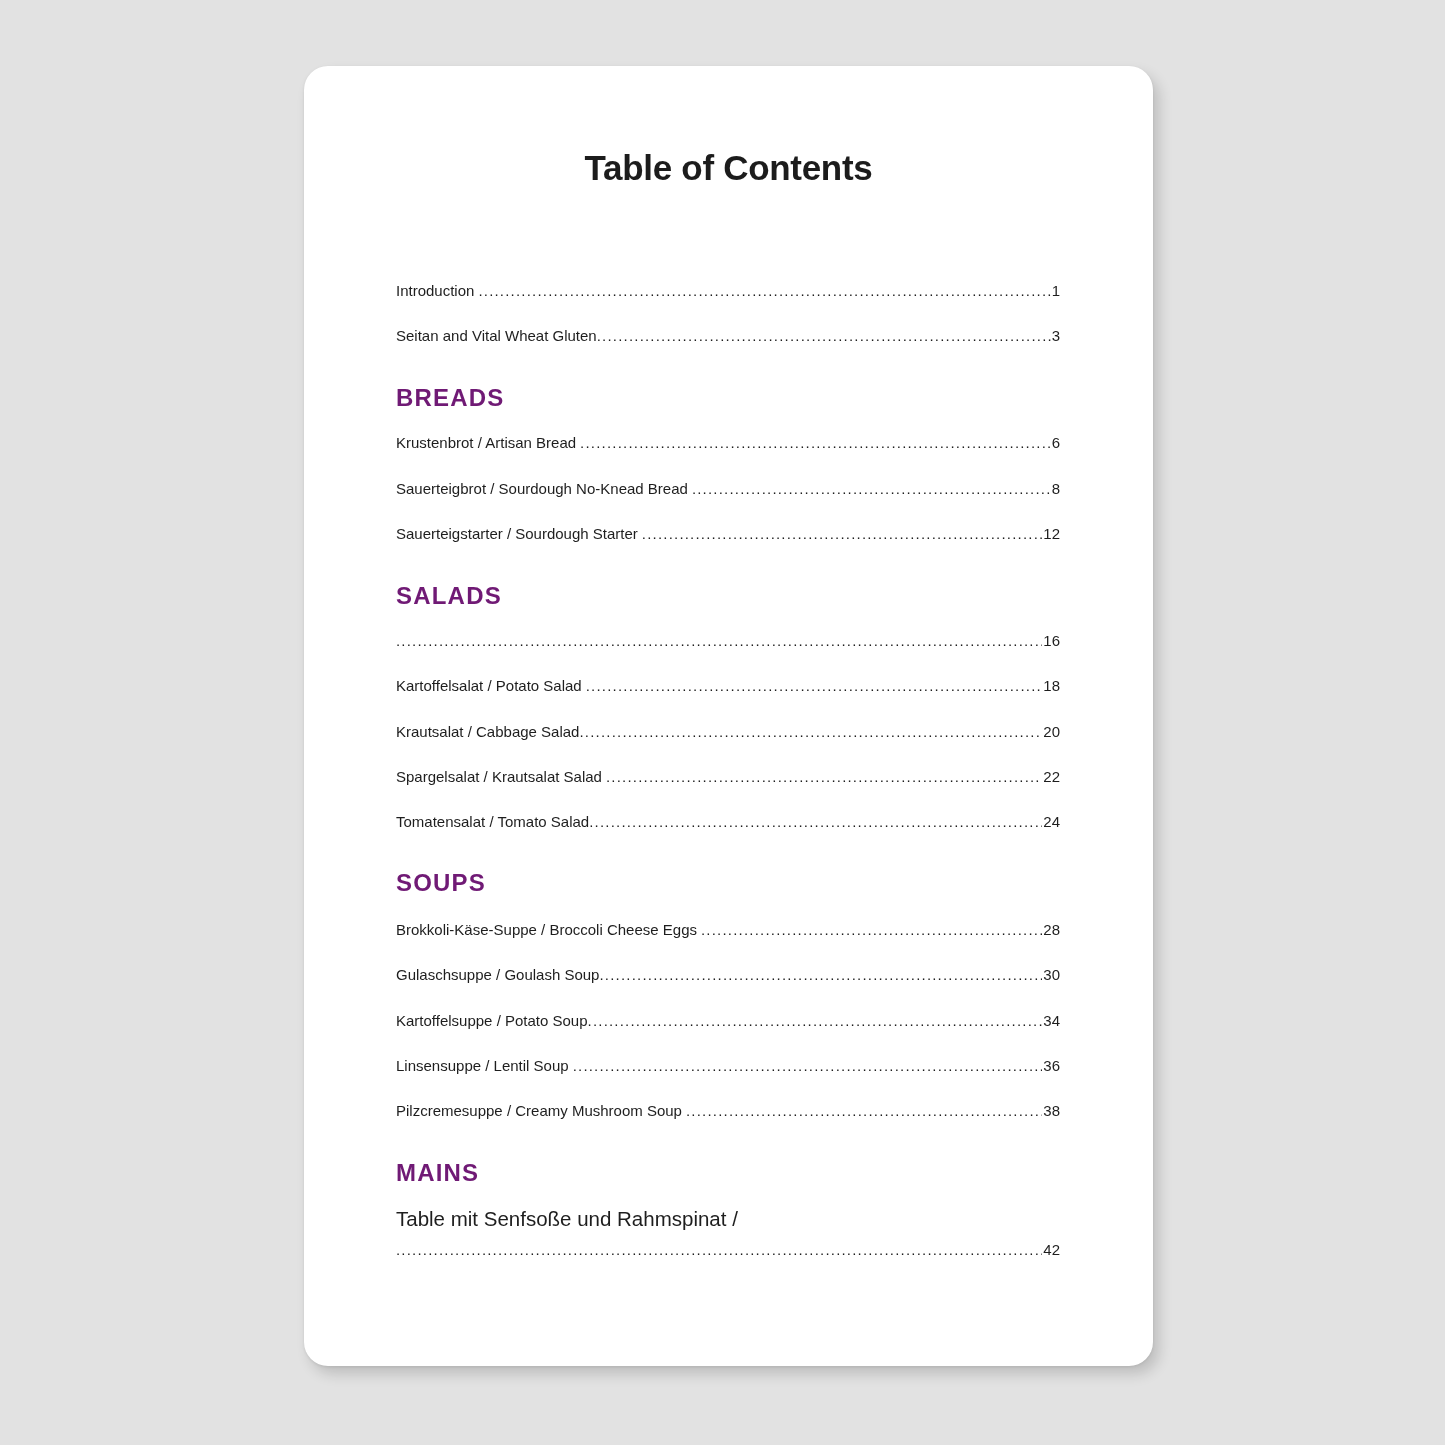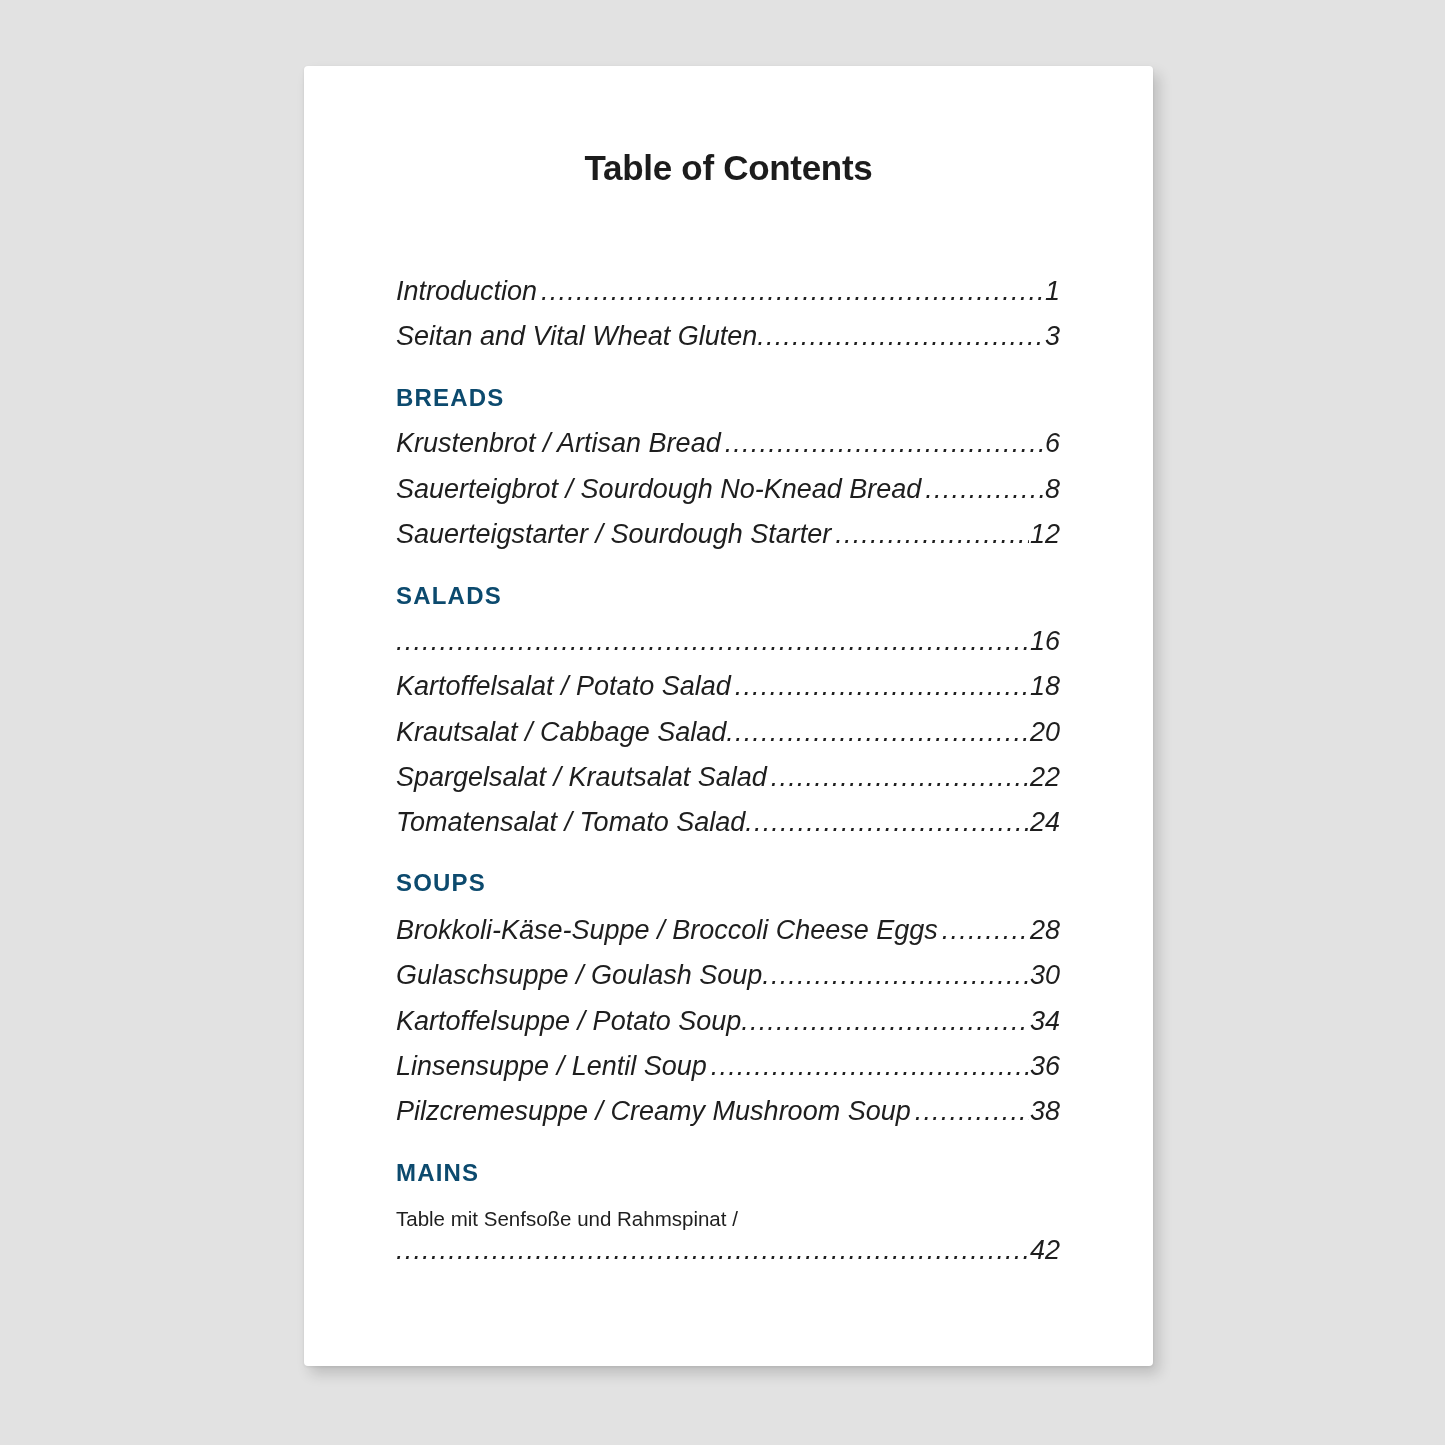--- a/index.html
+++ b/index.html
@@ -15,21 +15,21 @@
       font-family: "Liberation Sans", sans-serif;
       color: #1e1e1e;
     }
     .page {
       position: absolute;
       left: 304px;
       top: 66px;
       width: 849px;
       height: 1300px;
       background: #ffffff;
-      border-radius: 4px;
+      border-radius: 24px;
       box-shadow: 6px 8px 14px rgba(0,0,0,0.16), 0 1px 3px rgba(0,0,0,0.08);
     }
     .title {
       position: absolute;
       left: 0;
       right: 0;
       top: 82px;
       text-align: center;
       font-size: 35px;
       font-weight: bold;
@@ -43,25 +43,24 @@
       width: 664px;
       top: 0;
     }
     .entry {
       position: absolute;
       left: 0;
       width: 664px;
       height: 30px;
       display: flex;
       align-items: baseline;
-      font-size: 27px;
+      font-size: 15px;
       line-height: 30px;
       color: #1e1e1e;
       white-space: nowrap;
-      font-style: italic;
     }
     .entry .label {
       flex: 0 0 auto;
     }
     .entry .leader {
       flex: 1 1 auto;
       overflow: hidden;
       margin: 0 1px 0 4px;
       letter-spacing: 1.2px;
       color: #1e1e1e;
@@ -73,21 +72,21 @@
       flex: 0 0 auto;
       text-align: right;
     }
     .entry.tight .leader { margin-left: 0; }
     .section {
       position: absolute;
       left: 0;
       font-size: 24px;
       font-weight: bold;
       letter-spacing: 1.2px;
-      color: #0c4a6e;
+      color: #701a75;
       line-height: 30px;
       margin: 0;
     }
     .line-first {
       position: absolute;
       left: 0;
       font-size: 20.5px;
       line-height: 30px;
       color: #1e1e1e;
       white-space: nowrap;

